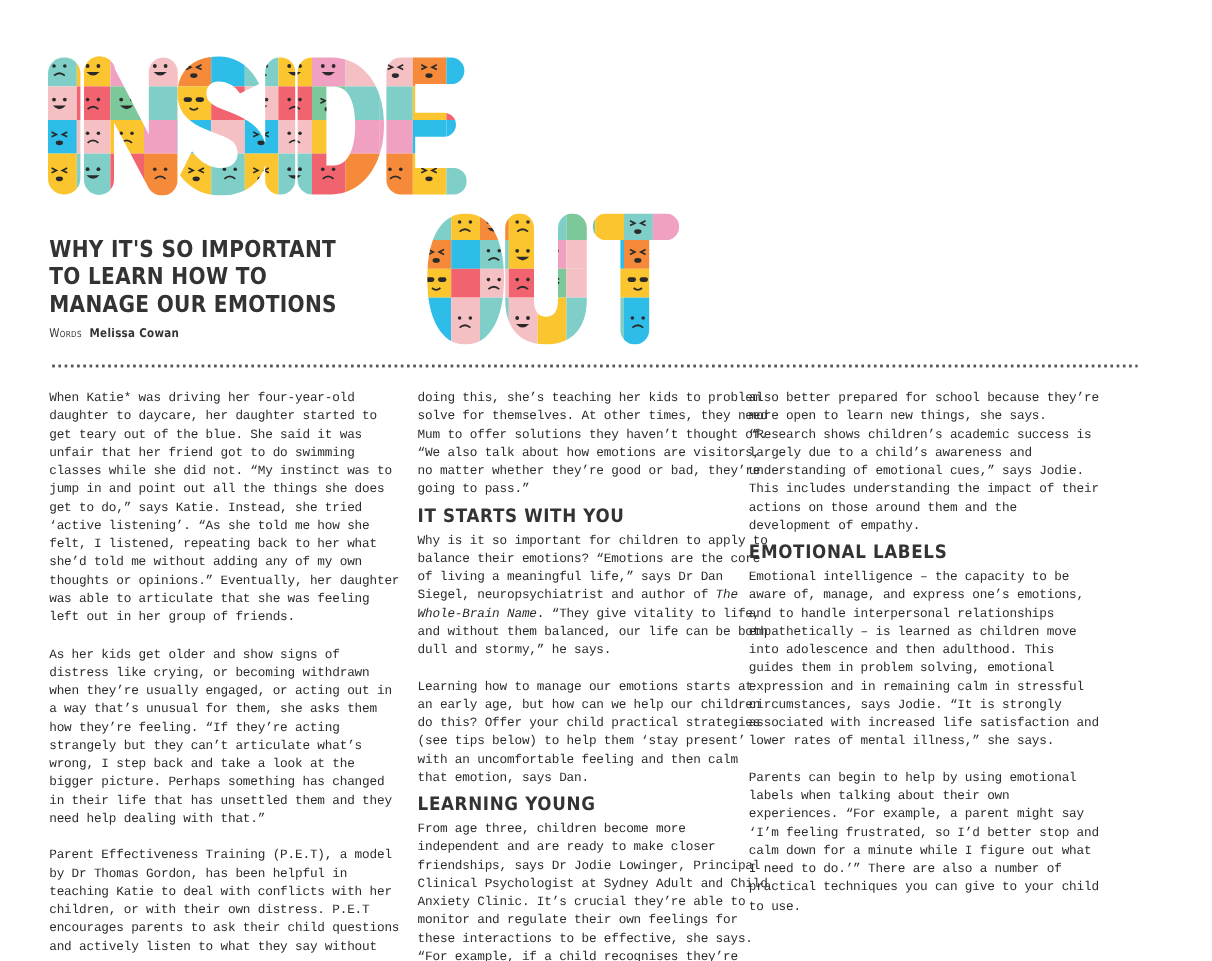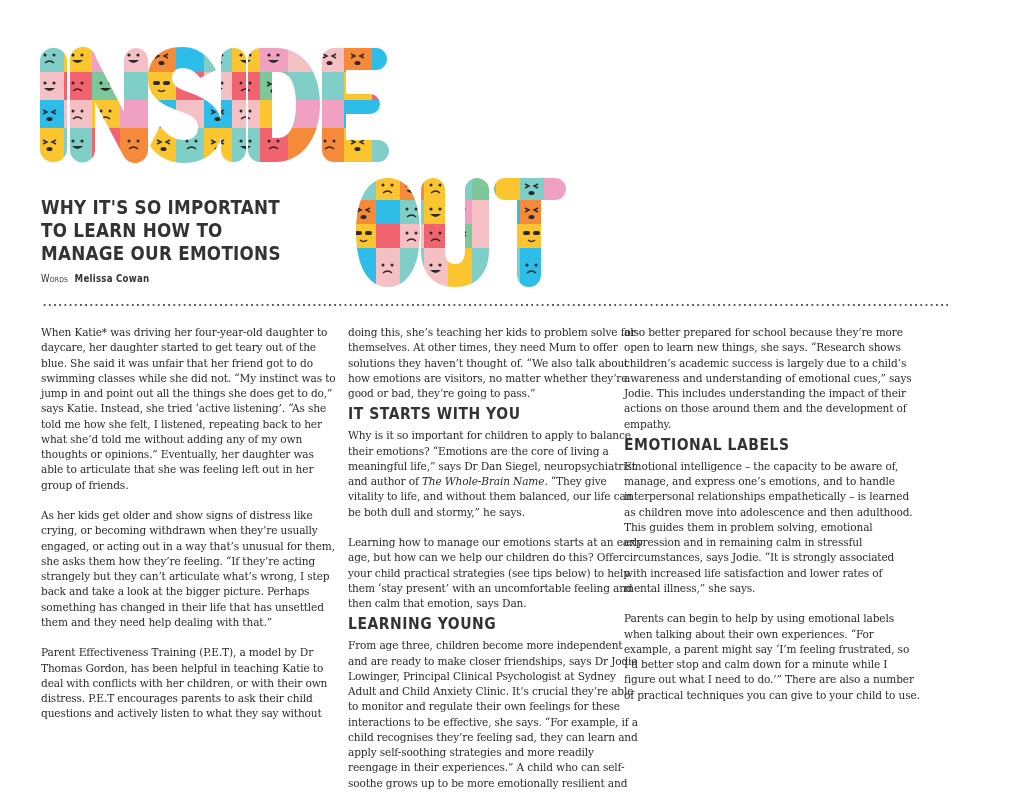--- a/index.html
+++ b/index.html
@@ -22,21 +22,21 @@
   .divider {
     position:absolute; left:42px; top:303px; width:906px; height:4px;
     background-image: radial-gradient(circle, #555 1.2px, transparent 1.4px);
     background-size:5.2px 4px; background-repeat:repeat-x;
   }
   .col {
     position:absolute; top:325px; width:296px;
     font-family:"DejaVu Serif", serif; font-size:10.6px; line-height:15.25px;
     color:#2b2b2b; letter-spacing:-0.15px;
   }
-  .col p { margin:0 0 15.25px 0; }
+  .col p { margin:0 0 15.25px 0;font-family:Liberation Mono, monospace; }
   .col p.tight { margin-bottom:4px; }
   .col h2 {
     margin:0 0 5px 0; font-family:"DejaVu Sans", sans-serif; font-weight:bold;
     font-size:15.5px; line-height:18px; letter-spacing:0.6px; color:#333;
     transform:scaleX(0.9); transform-origin:left top;
   }
   .col em { font-style:italic; }
   #c1 { left:41px; }
   #c2 { left:348px; }
   #c3 { left:624px; }

